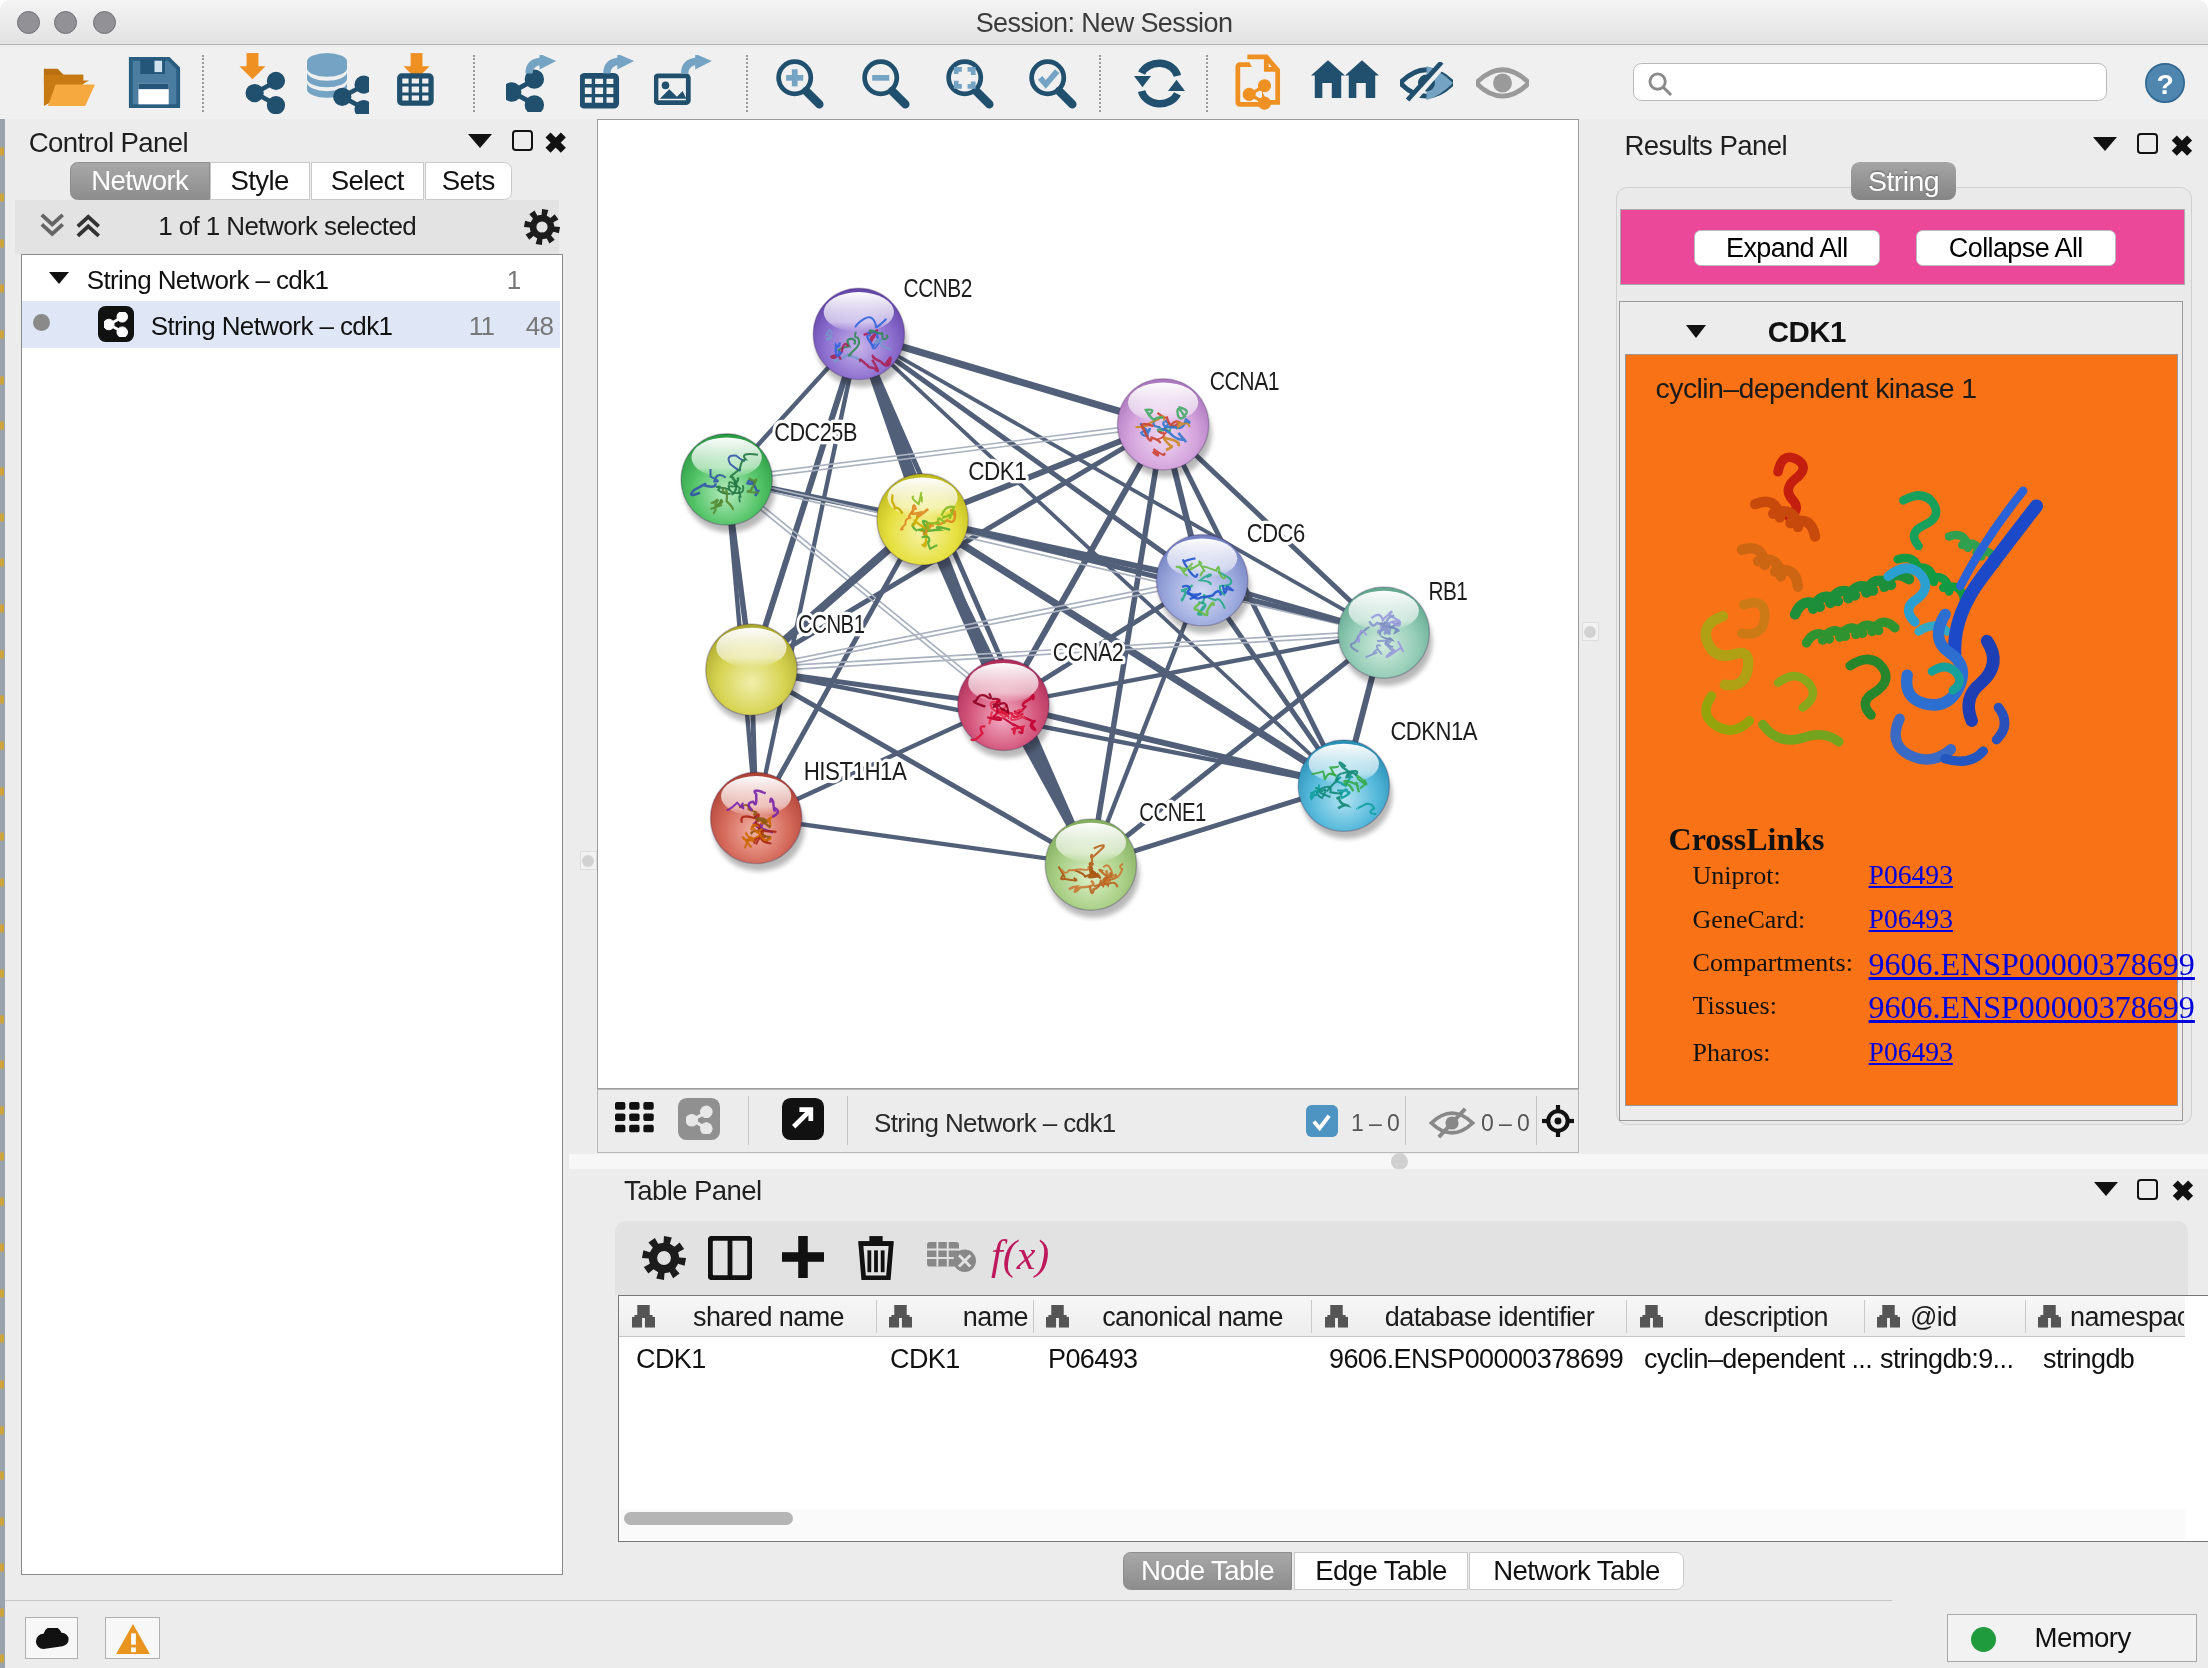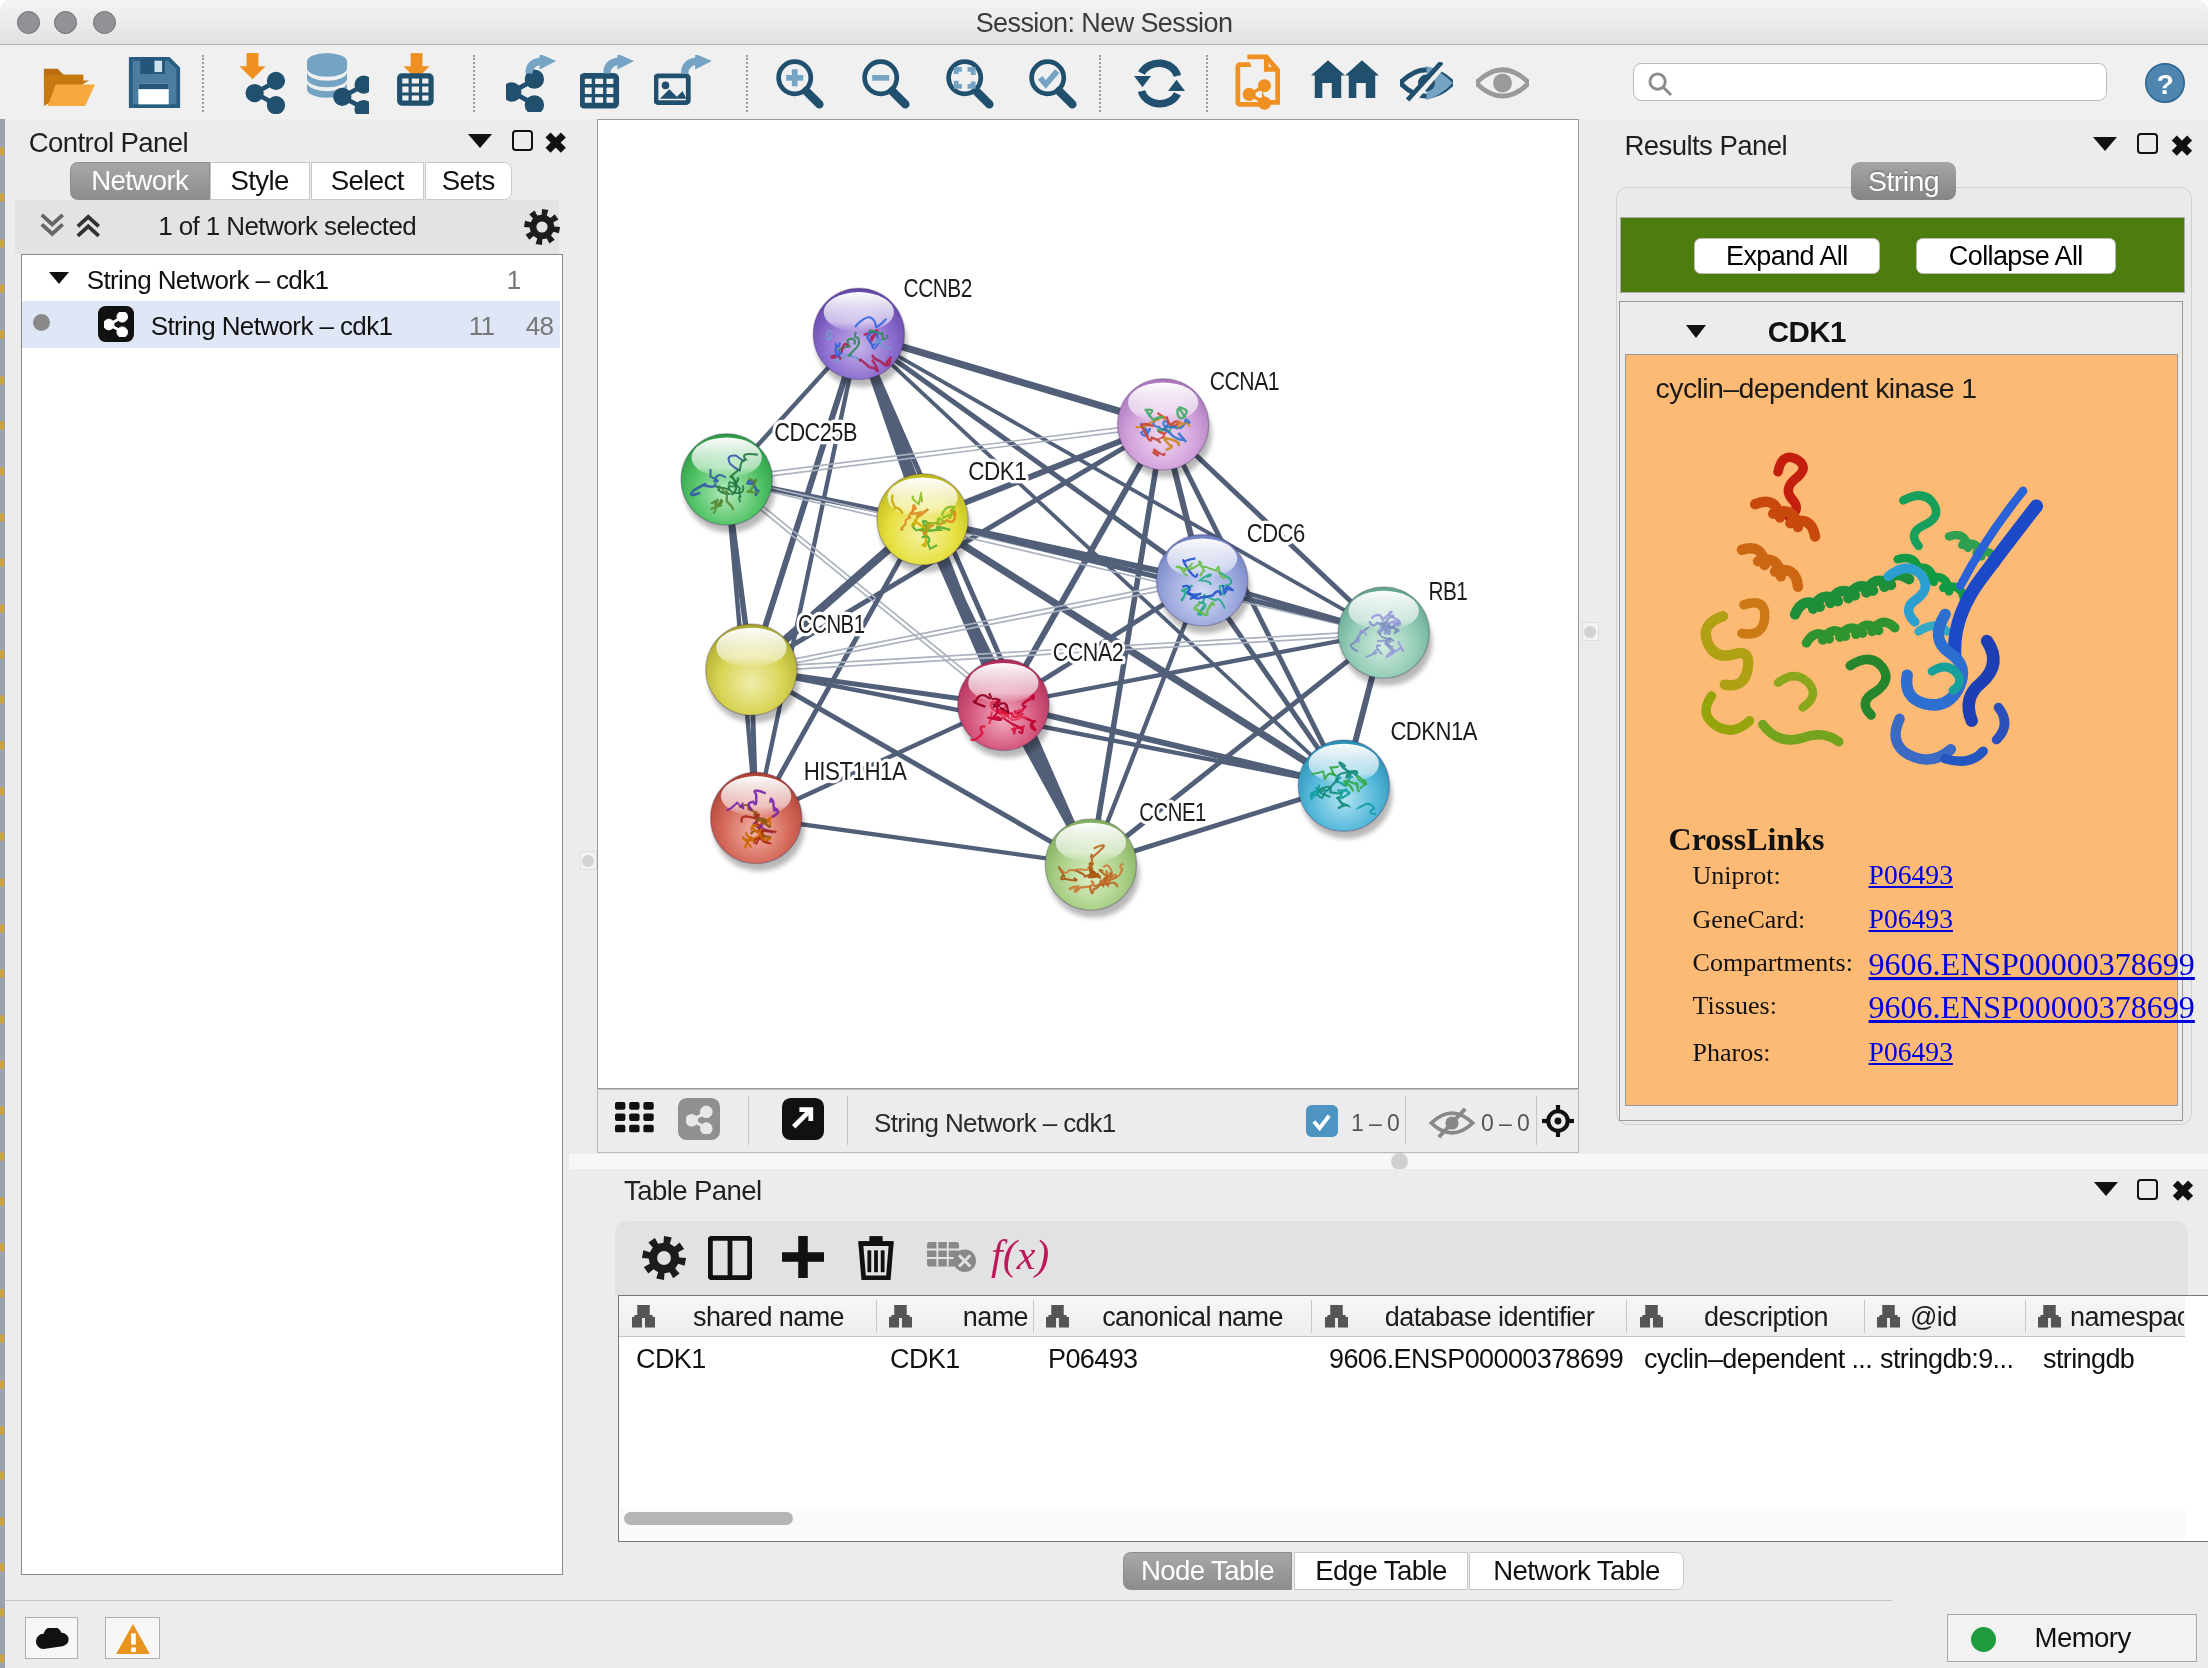--- a/index.html
+++ b/index.html
@@ -659,28 +659,28 @@
     <div class="abs" style="left:1584px;top:626px;width:12.4px;height:12.4px;border-radius:50%;background:#d2d2d2"></div>
     <div class="abs" style="left:569px;top:1154px;width:1640px;height:15px;background:#f7f7f7"></div>
     <div class="abs" style="left:1391px;top:1153px;width:17px;height:17px;border-radius:50%;background:#d0d0d0"></div>
     <div class="abs" style="left:1615px;top:119px;width:593px;height:1031px;background:#ececec">
       <div class="panel-title abs" style="left:9.5px;top:10.5px">Results Panel</div>
       <div class="abs wtri" style="left:478px;top:18px"></div>
       <div class="abs" style="left:522px;top:14.3px;width:21px;height:21px;border:2.9px solid #111;border-radius:3.8px"></div>
       <div class="abs" style="left:555px;top:10.5px;font-size:28.5px;font-weight:bold;color:#111">✖</div>
       <div class="abs" style="left:1px;top:68px;width:576px;height:938px;background:#eaeaea;border:1px solid #d0d0d0;border-radius:11.4px"></div>
       <div class="abs" style="left:236px;top:43px;width:105px;height:38px;background:linear-gradient(#a5a5a5,#858585);border-radius:8.6px;color:#fff;font-size:28.5px;text-align:center;line-height:38px;text-shadow:0 -1px 1.9px #666">String</div>
-      <div class="abs" style="left:4.8px;top:98px;width:565px;height:76px;background:#4d7c0f;border:1.9px solid #aaa">
+      <div class="abs" style="left:4.8px;top:90px;width:565px;height:76px;background:#ec4899;border:1.9px solid #aaa">
         <div class="abs" style="left:73px;top:20px;width:186px;height:36px;background:#fff;border:1px solid #bbb;border-radius:6.7px;font-size:27px;text-align:center;line-height:34px">Expand All</div>
         <div class="abs" style="left:295px;top:20px;width:200px;height:36px;background:#fff;border:1px solid #bbb;border-radius:6.7px;font-size:27px;text-align:center;line-height:34px">Collapse All</div>
       </div>
       <div class="abs" style="left:3.8px;top:182px;width:564px;height:820px;background:#ececec;border:1.9px solid #999">
         <div class="abs wtri" style="left:66px;top:23px;border-left-width:10.5px;border-right-width:10.5px;border-top-width:13.3px"></div>
         <div class="abs" style="left:148px;top:13.3px;font-size:29.5px;font-weight:bold;color:#111">CDK1</div>
-        <div class="abs" style="left:4.8px;top:52px;width:553px;height:752px;background:#fdba74;border:1.9px solid #999">
+        <div class="abs" style="left:4.8px;top:52px;width:553px;height:752px;background:#f97316;border:1.9px solid #999">
           <div class="abs" style="left:30px;top:17px;font-size:28.5px;color:#1a1a1a">cyclin–dependent kinase 1</div>
           <svg style="position:absolute;left:38px;top:90px" width="380" height="333" viewBox="0 0 400 350">
             <g fill="none" stroke-linecap="round">
               <path d="M120,28 q4,-20 18,-14 q16,8 2,20 q-16,12 -4,24 q8,10 -4,18" stroke="#c41f0e" stroke-width="10"></path>
               <path d="M96,62 q22,-9 26,14" stroke="#c8490c" stroke-width="11"></path>
               <path d="M115,72 q22,-9 26,14" stroke="#c8490c" stroke-width="11"></path>
               <path d="M133,82 q22,-9 26,14" stroke="#c8490c" stroke-width="11"></path>
               <path d="M82,110 q22,-7 24,16" stroke="#cc6612" stroke-width="11"></path>
               <path d="M99,122 q22,-7 24,16" stroke="#cc6612" stroke-width="11"></path>
               <path d="M117,133 q22,-7 24,16" stroke="#cc6612" stroke-width="11"></path>

